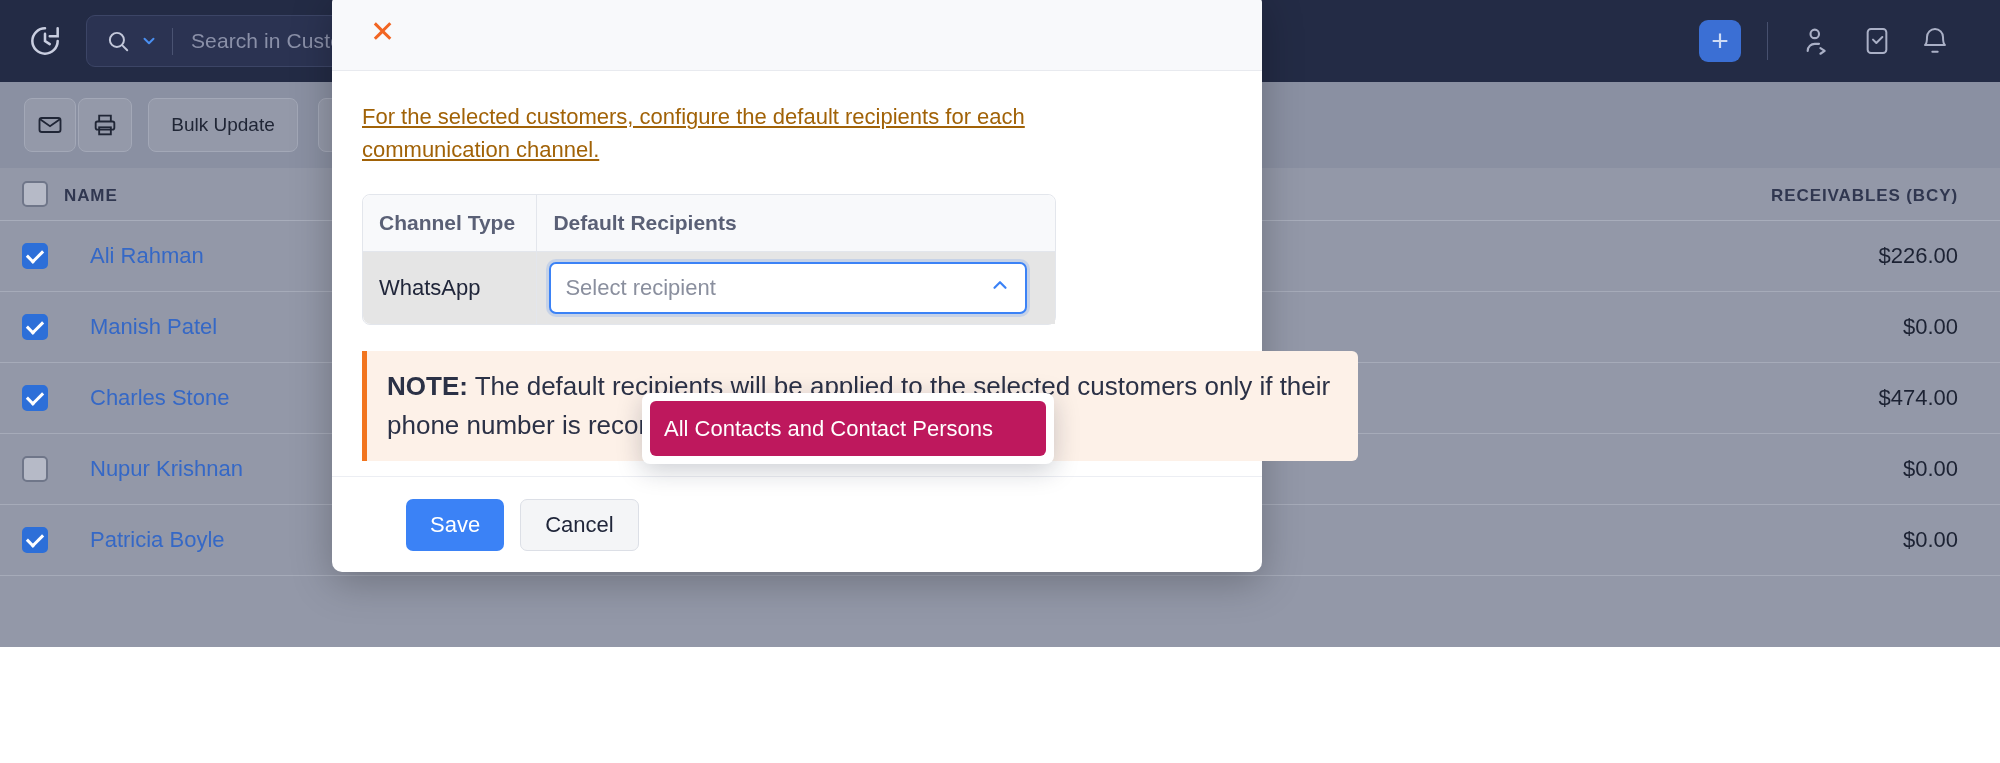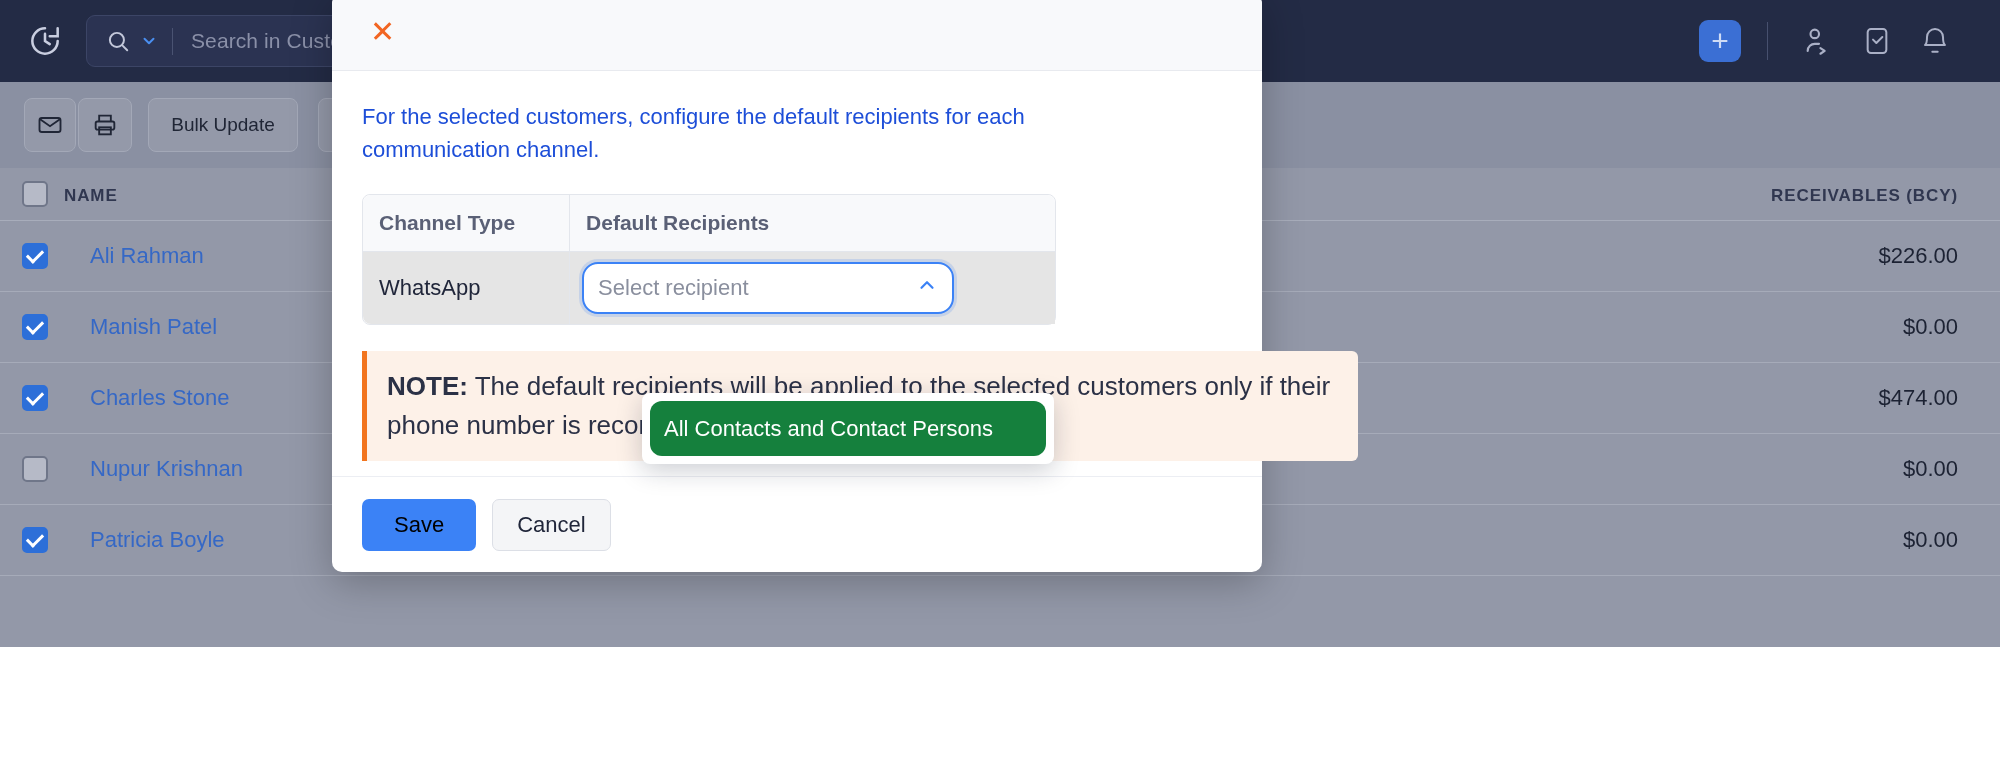--- a/index.html
+++ b/index.html
@@ -101,79 +101,79 @@
     display: flex; align-items: center; justify-content: space-between;
     padding: 0 30px 0 30px;
   }
   .modal-title { font-size: 27px; color: #2a3045; font-weight: 400; }
   .close-x {
     font-size: 30px; color: #f26522; font-weight: 400; line-height: 1;
     cursor: pointer; padding: 4px 8px;
   }
   .modal-body { padding: 30px 30px 0 30px; position: relative; }
   .intro {
-    font-size: 22px; color: #1d4ed8; line-height: 1.48; width: 810px;
+    font-size: 22px; color: #a16207; line-height: 1.48; width: 810px; text-decoration: underline;
   }
 
   .chan-table {
     margin-top: 28px; width: 694px;
     border: 1px solid #e3e6ec; border-radius: 8px;
     border-collapse: separate; border-spacing: 0;
   }
   .chan-table th {
     background: #f8f9fb; text-align: left;
     font-size: 21px; color: #5a6076; font-weight: 600;
     padding: 16px 16px; border-bottom: 1px solid #e3e6ec;
   }
   .chan-table th:first-child { border-right: 1px solid #e3e6ec; border-radius: 8px 0 0 0; }
   .chan-table th:last-child { border-radius: 0 8px 0 0; }
   .chan-table td {
     padding: 14px 16px; font-size: 22px; color: #20263a; background: #e5e5e5;
   }
   .chan-table td:first-child { border-right: 1px solid #e3e6ec; border-radius: 0 0 0 8px; }
 
   .select-trigger {
-    position: relative; width: 372px; height: 52px;
-    border: 2px solid #3b82f6; border-radius: 16px;
+    position: relative; width: 478px; height: 52px;
+    border: 2px solid #3b82f6; border-radius: 7px;
     background: #fff; display: flex; align-items: center;
     padding: 0 14px; box-shadow: 0 0 0 3px rgba(59,130,246,.18);
     cursor: pointer;
   }
   .select-ph { font-size: 22px; color: #8a8f9e; }
   .caret { position: absolute; right: 14px; top: 50%; transform: translateY(-50%); }
 
   .dropdown {
     position: absolute; left: 310px; top: 322px;
     width: 412px; background: #fff;
     border-radius: 8px; box-shadow: 0 6px 26px rgba(20,28,50,.22);
     padding: 8px 0; z-index: 40;
   }
   .dd-opt {
     height: 55px; display: flex; align-items: center;
     padding: 0 22px; font-size: 22px; color: #2b3146; cursor: pointer;
   }
-  .dd-opt.sel { background: #15803d; color: #fff; border-radius: 12px; margin: 0 8px; padding: 0 14px; }
+  .dd-opt.sel { background: #be185d; color: #fff; border-radius: 6px; margin: 0 8px; padding: 0 14px; }
 
   .note {
     margin-top: 26px; width: 996px; min-height: 88px;
     background: #fdf1e8; border-left: 5px solid #f2751f;
     border-radius: 0 6px 6px 0;
     padding: 16px 20px; font-size: 26px; color: #2b3146; line-height: 1.5;
   }
   .note b { font-weight: 700; }
 
   .modal-foot {
     position: absolute; left: 0; bottom: 0; width: 930px; height: 96px;
     border-top: 1px solid #eceef3;
     display: flex; align-items: center; gap: 16px; padding-left: 30px;
   }
   .btn-save {
-    background: #3b82f6; color: #000000; border: none;
-    border-radius: 7px; height: 52px; padding: 0 32px;
-    font-size: 22px; font-family: inherit; cursor: pointer;
+    background: #3b82f6; color: #ffffff; border: none;
+    border-radius: 7px; height: 52px; padding: 0 24px;
+    font-size: 22px; font-family: inherit; cursor: pointer; margin-left: 44px;
   }
   .btn-cancel {
     background: #f4f5f7; color: #20263a; border: 1px solid #dcdfe6;
     border-radius: 7px; height: 52px; padding: 0 24px;
     font-size: 22px; font-family: inherit; cursor: pointer;
   }
 </style>
 </head>
 <body>
 

